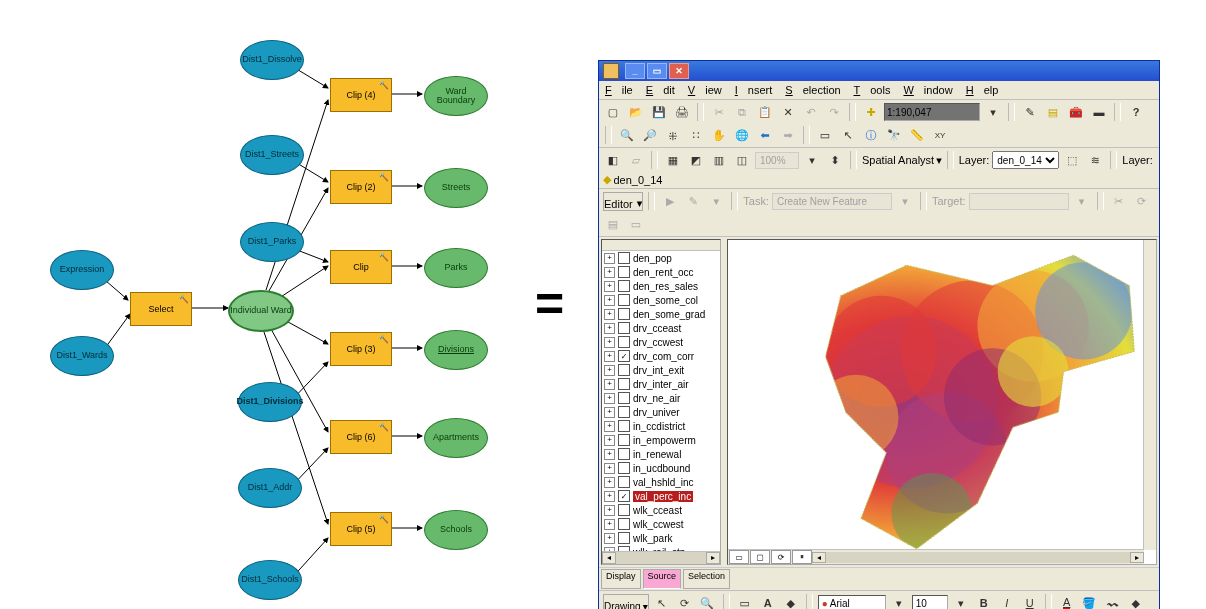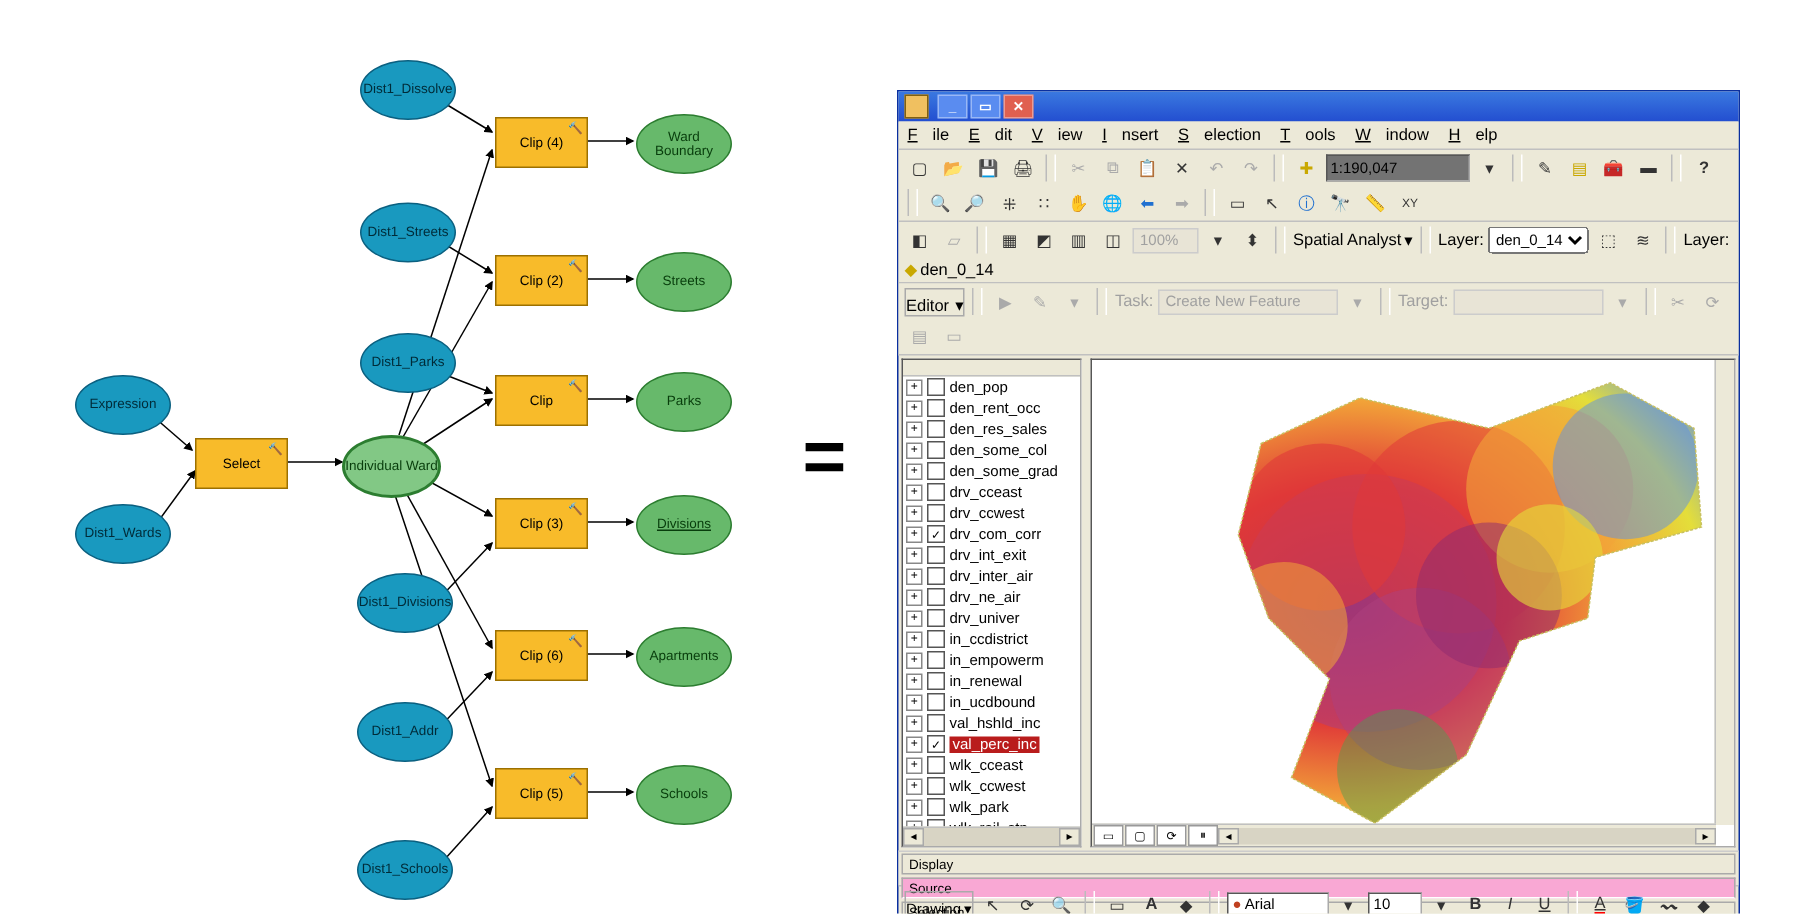--- a/index.html
+++ b/index.html
@@ -182,21 +182,21 @@
   .cb {
     width: 10px; height: 10px;
     border: 1px solid #555;
     margin-right: 3px;
     display:inline-flex; align-items:center; justify-content:center;
     font-size:8px;
     background:white;
   }
   .cb.checked::after{content:"✓";}
   .layer-label.selected { background:#b91c1c; color:white; padding:0 2px;}
-  .toc-tabs { height:20px; display:flex; gap:2px; padding:1px 2px; border-top:1px solid #ccc; background:#ece9d8;flex-direction:column;}
+  .toc-tabs { height:20px; display:flex; gap:2px; padding:1px 2px; border-top:1px solid #ccc; background:#ece9d8;}
   .toc-tab { border:1px solid #aaa; font-size:9px; padding:1px 4px; background:#ece9d8;}
   .toc-tab.active { background:#f9a8d4; border-bottom-color:white;}
   .map-area {
     flex:1;
     background:white;
     margin:2px 2px 2px 0;
     border:1px inset #aaa;
     position:relative;
     overflow:hidden;
   }
@@ -281,21 +281,21 @@
     </div>
   <div class="node-ellipse green-node" style="left:394px; top:158px;">Streets</div>
 
   <div class="node-ellipse blue-node" style="left:210px; top:212px;">Dist1_Parks</div>
   <div class="node-rect" style="left:300px; top:240px;">
       <span class="hammer">🔨</span>
       <span>Clip</span>
     </div>
   <div class="node-ellipse green-node" style="left:394px; top:238px;">Parks</div>
 
-  <div class="node-ellipse blue-node" style="left:208px; top:372px;">Dist1_Divisions</div>
+  <div class="node-ellipse blue-node" style="left:208px; top:372px;font-weight:bold;">Dist1_Divisions</div>
   <div class="node-rect" style="left:300px; top:322px;">
       <span class="hammer">🔨</span>
       <span>Clip (3)</span>
     </div>
   <div class="node-ellipse green-node" style="left:394px; top:320px;text-decoration:underline;">Divisions</div>
 
   <div class="node-ellipse blue-node" style="left:208px; top:458px;">Dist1_Addr</div>
   <div class="node-rect" style="left:300px; top:410px;">
       <span class="hammer">🔨</span>
       <span>Clip (6)</span>

